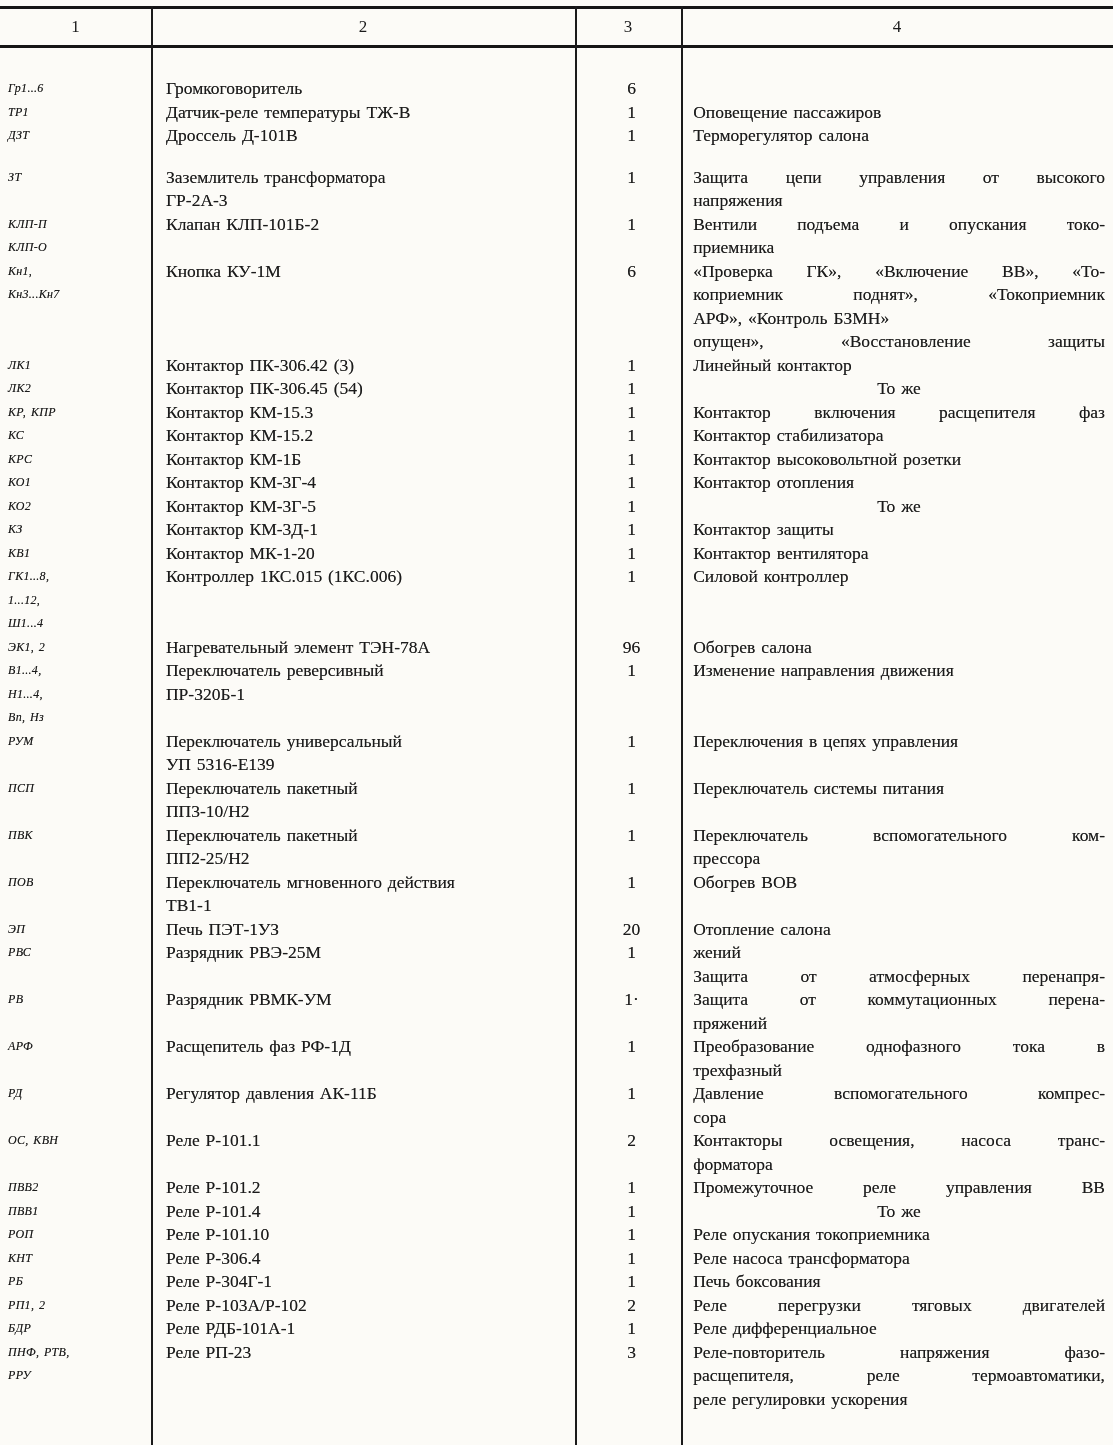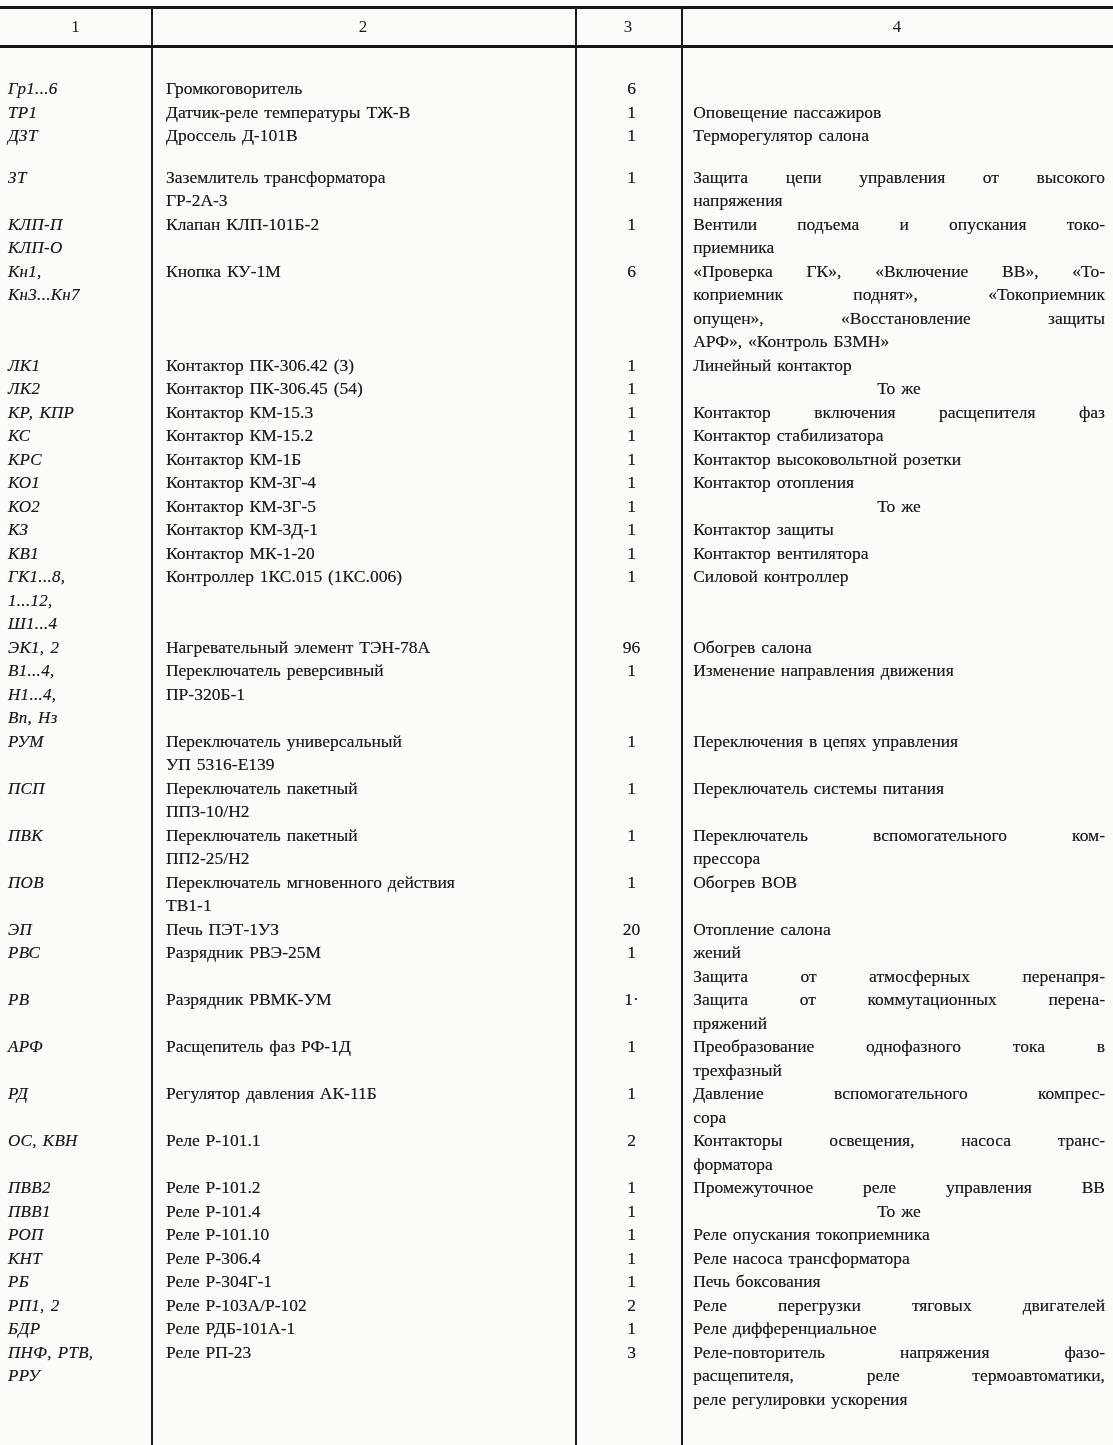--- a/index.html
+++ b/index.html
@@ -40,21 +40,21 @@
   .c1 { width:151px; padding-left:8px;  padding-right:4px; font-style:italic; }
   .c2 { width:432px; padding-left:16px; padding-right:14px; }
   .c3 { width:106px; text-align:center; }
   .c4 { width:432px; padding-left:9px; padding-right:8px; }
   .ln {
     line-height:23.5px; font-size:17.5px;
     word-spacing:1.5px;
     white-space:normal;
     text-shadow:0 0 0.5px rgba(20,20,20,0.55);
   }
-  .c1 .ln { font-size:17px; letter-spacing:0.3px; }
+  .c1 .ln { font-size:12px; letter-spacing:0.3px; }
   .jst { text-align:justify; text-align-last:justify; }
   .ctr { text-align:left; text-align-last:center; }
 </style>
 </head>
 <body>
 
 <div class="page">
 
   <div class="hline top"></div>
   <div class="hline under-header"></div>
@@ -149,22 +149,22 @@
         </div>
       <div class="cell c2">
           <div class="ln">Кнопка КУ-1М</div>
         </div>
       <div class="cell c3">
           <div class="ln">6</div>
         </div>
       <div class="cell c4">
           <div class="ln jst">«Проверка ГК», «Включение ВВ», «То-</div>
           <div class="ln jst">коприемник поднят», «Токоприемник</div>
+          <div class="ln">АРФ», «Контроль БЗМН»</div>
           <div class="ln jst">опущен», «Восстановление защиты</div>
-          <div class="ln">АРФ», «Контроль БЗМН»</div>
         </div>
     </div>
       <div class="row">
       <div class="cell c1">
           <div class="ln">ЛК1</div>
         </div>
       <div class="cell c2">
           <div class="ln">Контактор ПК-306.42 (3)</div>
         </div>
       <div class="cell c3">

